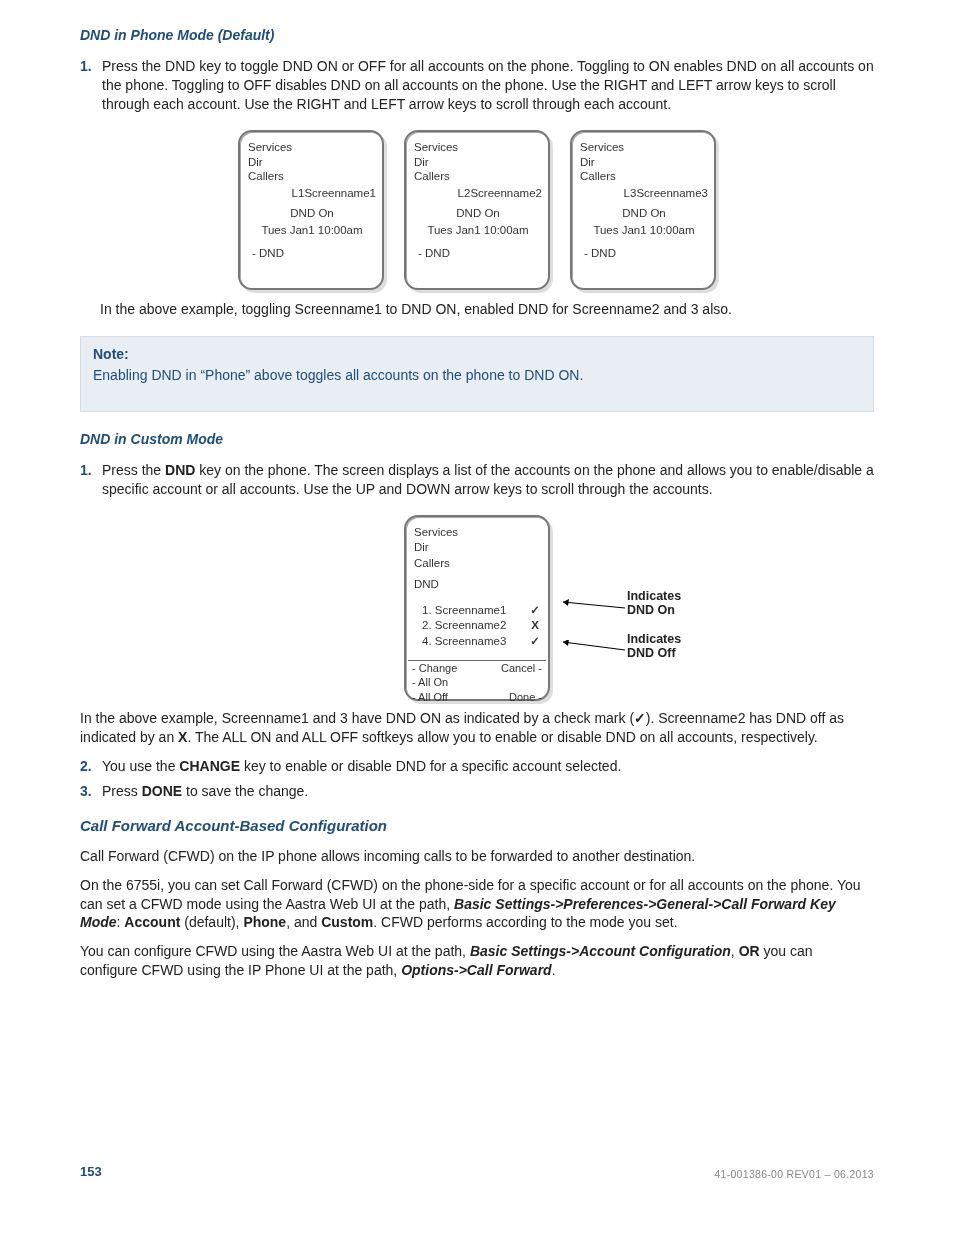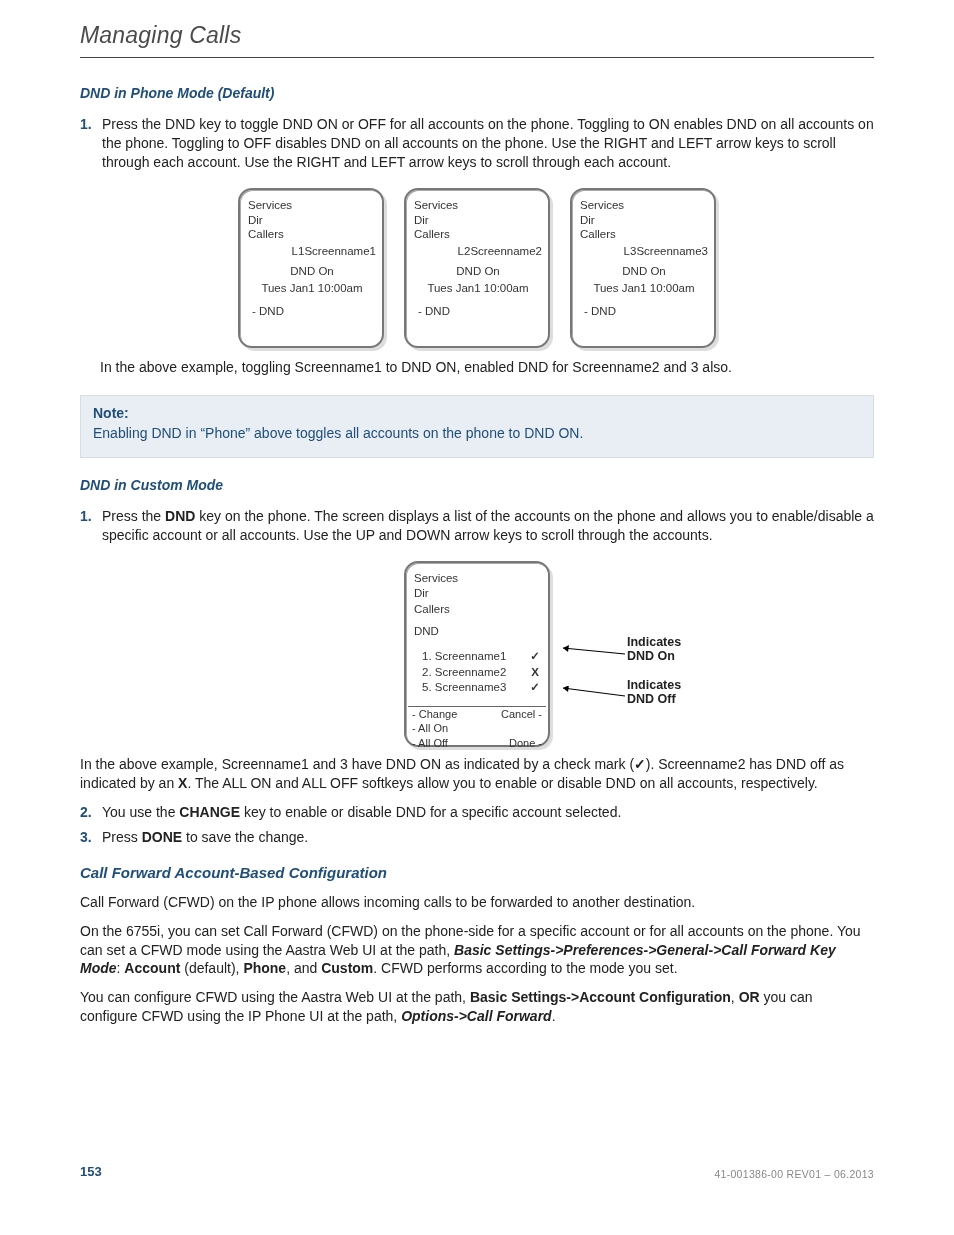--- a/index.html
+++ b/index.html
@@ -65,21 +65,21 @@
   .b{font-weight:700}
 
   
   p{margin:8px 0 10px 0}
   .indent{margin-left:20px}
 
   
   .note{
     background:var(--note-bg);
     border:1px solid #d6dde5;
-    padding:8px 12px 14px 12px;
+    padding:8px 12px 26px 12px;
     margin:18px 0 18px 0;
   }
   .note-label{
     color:var(--accent-dark);
     font-weight:700;
     font-size:14px;
     margin-bottom:2px;
   }
   .note-body{color:var(--accent-dark);font-size:14px}
 
@@ -165,21 +165,20 @@
   .footer .pg{color:var(--accent-dark);font-weight:700;font-size:13px}
   .footer .doc{color:var(--footer);font-size:10.5px;letter-spacing:.3px}
 
   .inline-check::before{content:"\2713";font-weight:700}
 </style>
 </head>
 <body>
 
 <div class="page">
 
-  <div class="header-title">Managing Calls</div>
 
   <div class="sub-h">DND in Phone Mode (Default)</div>
 
   <div class="ol">
     <div class="li">
       <div class="num">1.</div>
       <div class="txt">Press the DND key to toggle DND ON or OFF for all accounts on the phone. Toggling to ON enables DND on all accounts on the phone. Toggling to OFF disables DND on all accounts on the phone. Use the RIGHT and LEFT arrow keys to scroll through each account. Use the RIGHT and LEFT arrow keys to scroll through each account.</div>
     </div>
   </div>
 
@@ -258,21 +257,21 @@
         <div class="acct-list">
           <div class="acct-row">
             <span>1.  Screenname1</span>
             <span class="mark check"></span>
           </div>
           <div class="acct-row">
             <span>2.  Screenname2</span>
             <span class="mark xmark"></span>
           </div>
           <div class="acct-row">
-            <span>5.  Screenname3</span>
+            <span>4.  Screenname3</span>
             <span class="mark check"></span>
           </div>
         </div>
       </div>
       <div class="divider"></div>
       <div class="soft-row">
         <span>- Change</span>
         <span>Cancel -</span>
       </div>
       <div class="soft-row">
@@ -326,21 +325,21 @@
 
   <div class="sub-h2">Call Forward Account-Based Configuration</div>
 
   <p>Call Forward (CFWD) on the IP phone allows incoming calls to be forwarded to another destination.</p>
 
   <p>
     <span>On the 6755i, you can set Call Forward (CFWD) on the phone-side for a specific account or for all accounts on the phone. You can set a CFWD mode using the Aastra Web UI at the path, </span><span class="b" style="font-style:italic">Basic Settings-&gt;Preferences-&gt;General-&gt;Call Forward Key Mode</span><span>: </span><span class="b">Account</span><span> (default), </span><span class="b">Phone</span><span>, and </span><span class="b">Custom</span><span>. CFWD performs according to the mode you set.</span>
   </p>
 
   <p>
-    <span>You can configure CFWD using the Aastra Web UI at the path, </span><span class="b" style="">Basic Settings-&gt;Account Configuration</span><span>, </span><span class="b">OR</span><span> you can configure CFWD using the IP Phone UI at the path, </span><span class="b" style="font-style:italic">Options-&gt;Call Forward</span><span>.</span>
+    <span>You can configure CFWD using the Aastra Web UI at the path, </span><span class="b" style="font-style:italic">Basic Settings-&gt;Account Configuration</span><span>, </span><span class="b">OR</span><span> you can configure CFWD using the IP Phone UI at the path, </span><span class="b" style="font-style:italic">Options-&gt;Call Forward</span><span>.</span>
   </p>
 
 </div>
 
 <div class="footer">
   <div class="pg">153</div>
   <div class="doc">41-001386-00 REV01 – 06.2013</div>
 </div>
 
 </body></html>

